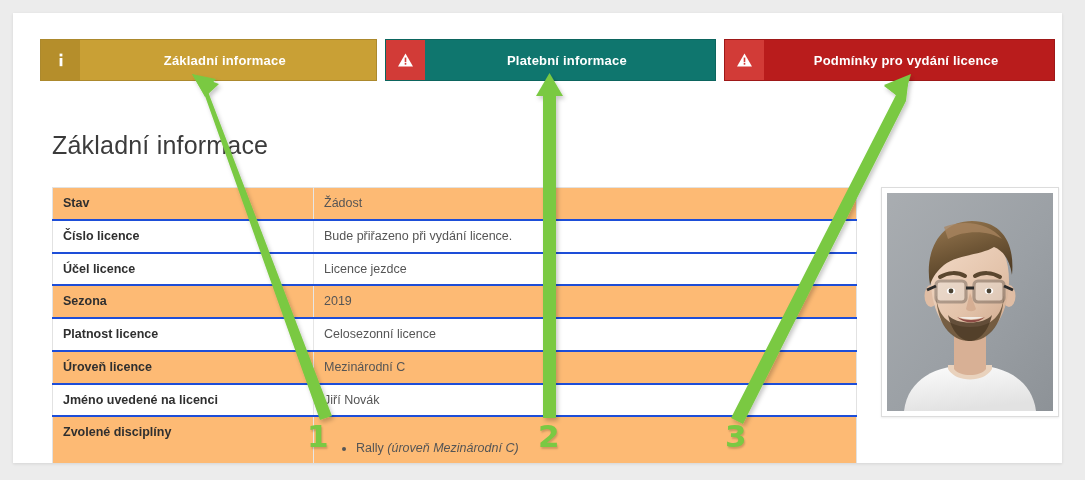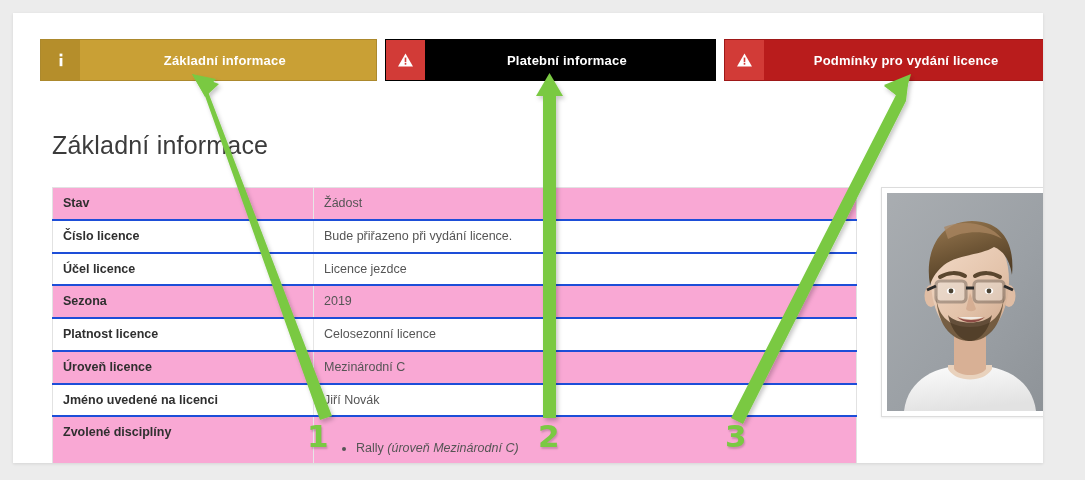--- a/index.html
+++ b/index.html
@@ -18,20 +18,21 @@
   
   .page-card {
     position: absolute;
     left: 13px;
     top: 13px;
     width: 1030px;
     height: 450px;
     background: #ffffff;
     box-shadow: 0 1px 3px rgba(0,0,0,0.10);
     overflow: hidden;
+    padding-left: 19px;
   }
 
   
   .tabbar {
     position: absolute;
     left: 27px;
     top: 26px;
     width: 1015px;
     height: 42px;
     display: flex;
@@ -40,21 +41,21 @@
   .tab {
     position: relative;
     display: flex;
     align-items: stretch;
     height: 42px;
     box-sizing: border-box;
     cursor: pointer;
     border: 1px solid rgba(0,0,0,0.14);
   }
   .tab.t-info   { width: 342px; background: #c9a035; }
-  .tab.t-danger { width: 337px; background: #000000; justify-content: center; }
+  .tab.t-danger { width: 337px; background: #0f766e; justify-content: center; }
   .tab.t-danger2{ width: 336px; background: #b91c1c; }
 
   .tab-icon {
     width: 39px;
     flex: 0 0 39px;
     display: flex;
     align-items: center;
     justify-content: center;
     color: #ffffff;
   }
@@ -98,21 +99,21 @@
     font-size: 12.5px;
     border: 1px solid #e2e2e2;
   }
   .info-table td {
     border-top: 2px solid #1d4ed8;
     padding: 6px 10px;
     vertical-align: top;
     line-height: 1.5;
   }
   .info-table tr:first-child td { border-top: none; }
-  .info-table tr.odd td { background: #f9a8d4; }
+  .info-table tr.odd td { background: #fdba74; }
   .info-table tr.even td { background: #ffffff; }
   .info-table td.k {
     width: 240px;
     font-weight: 700;
     color: #2f2f2f;
   }
   .info-table td.v {
     color: #555555;
     border-left: 1px solid #e6e6e6;
   }

